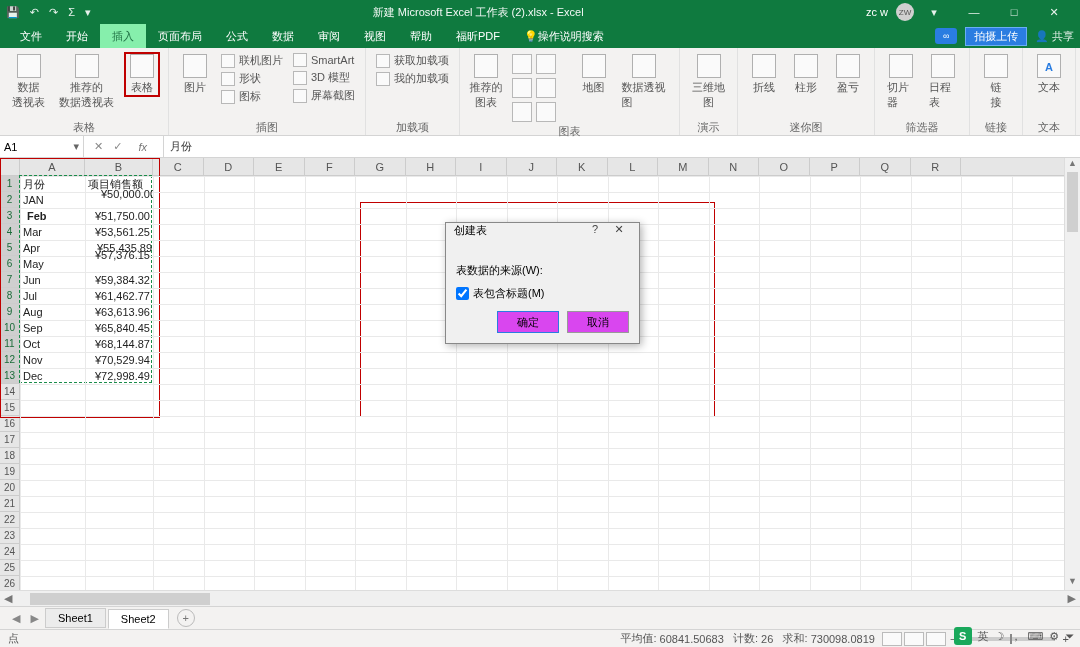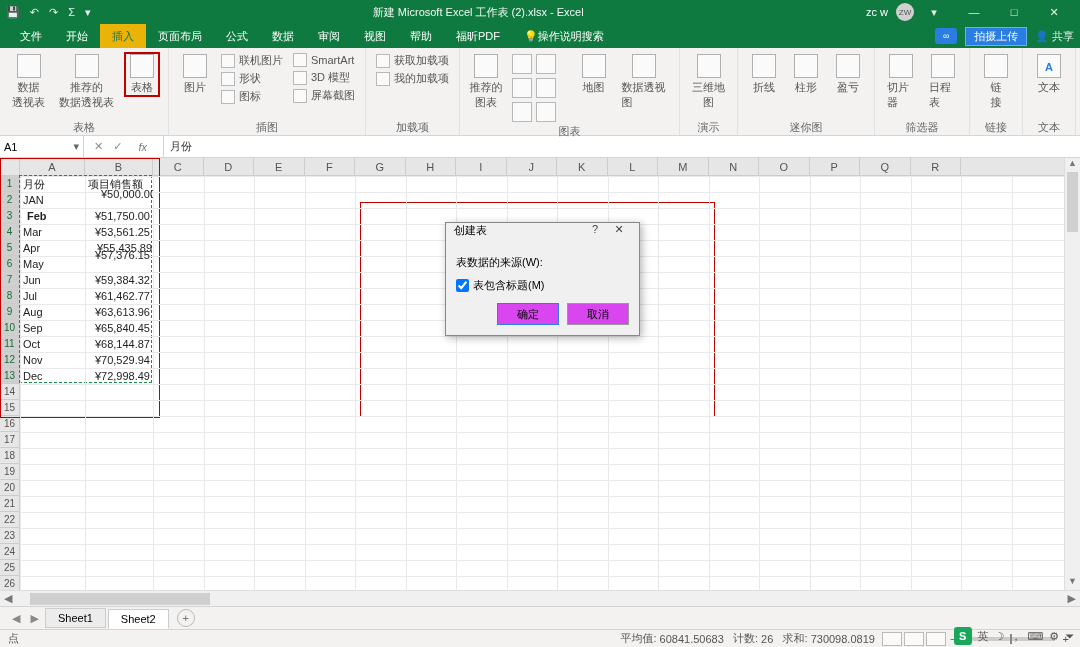--- a/index.html
+++ b/index.html
@@ -6,21 +6,21 @@
 body{width:1080px;height:647px;background:#fff;overflow:hidden;position:relative}
 .titlebar{height:24px;background:#0f7a3f;color:#fff;display:flex;align-items:center;padding:0 6px}
 .titlebar .qat{display:flex;gap:10px;align-items:center}
 .titlebar .qat span{opacity:.9}
 .titlebar .title{flex:1;text-align:center;opacity:.95}
 .titlebar .user{display:flex;align-items:center;gap:8px}
 .titlebar .avatar{width:18px;height:18px;border-radius:50%;background:#d0d0d0;color:#555;display:flex;align-items:center;justify-content:center;font-size:8px}
 .titlebar .wbtn{width:40px;text-align:center;opacity:.9}
 .tabs{height:24px;background:#0f7a3f;color:#fff;display:flex;align-items:stretch;padding-left:8px;position:relative}
 .tabs .tab{padding:0 12px;display:flex;align-items:center;cursor:pointer}
-.tabs .tab.active{background:#eab308;color:#217346}
+.tabs .tab.active{background:#86efac;color:#217346}
 .tabs .right{position:absolute;right:6px;top:0;height:24px;display:flex;align-items:center;gap:8px}
 .tabs .wps-logo{width:22px;height:16px;background:#2a7de1;border-radius:3px;color:#fff;display:flex;align-items:center;justify-content:center;font-size:9px}
 .tabs .upload{background:#2a7de1;color:#fff;padding:1px 8px;border:1px solid #6aaef5;cursor:pointer}
 .tabs .share{opacity:.85}
 .ribbon{height:88px;background:#f3f2f1;border-bottom:1px solid #d4d4d4;display:flex}
 .rgroup{border-right:1px solid #e1e1e1;padding:2px 8px 0;display:flex;flex-direction:column;align-items:center}
 .rgroup .items{flex:1;display:flex;gap:6px;align-items:flex-start;padding-top:2px}
 .rgroup .glabel{font-size:11px;color:#666;height:16px;display:flex;align-items:center}
 .bigbtn{display:flex;flex-direction:column;align-items:center;gap:2px;padding:2px 4px;color:#555;cursor:pointer;min-width:36px}
 .bigbtn .ico{width:24px;height:24px;border:1px solid #b0b0b0;background:#fafafa}
@@ -66,21 +66,21 @@
 .statusbar{height:18px;background:#f3f2f1;border-top:1px solid #d4d4d4;display:flex;align-items:center;padding:0 8px;color:#555;font-size:11px}
 .statusbar .spacer{flex:1}
 .statusbar .viewbtn{width:20px;height:14px;border:1px solid #bbb;margin:0 1px;background:#fafafa}
 .statusbar .zoom{width:90px;height:4px;background:#ccc;margin:0 8px;position:relative}
 .statusbar .zoom::after{content:"";position:absolute;left:50%;top:-3px;width:2px;height:10px;background:#888}
 .dialog{position:absolute;left:445px;top:222px;width:195px;background:#f0f0f0;border:1px solid #888;box-shadow:2px 2px 8px rgba(0,0,0,.3);z-index:50}
 .dialog .dtitle{height:26px;display:flex;align-items:flex-start;padding:0 8px;font-size:12px}
 .dialog .dtitle .sp{flex:1}
 .dialog .dtitle .dbtn{width:24px;text-align:center;color:#444;cursor:pointer}
 .dialog .body{padding:4px 10px 10px}
-.dialog .lbl{margin:2px 0 4px}
+.dialog .lbl{margin:10px 0 4px}
 .dialog .inpwrap{display:flex;border:1px solid #888;background:#fff}
 .dialog .inpwrap input{flex:1;border:none;padding:2px 4px;outline:none;background:#cde6f7}
 .dialog .inpwrap .pick{width:18px;border-left:1px solid #888;text-align:center;font-weight:bold}
 .dialog .chk{margin:8px 0 10px;display:flex;align-items:center;gap:4px}
 .dialog .btns{display:flex;justify-content:flex-end;gap:8px}
 .dialog .btns button{width:62px;height:22px;background:#d946ef;border:1px solid #999;cursor:pointer}
 .dialog .btns button.primary{border:1.5px solid #2a7de1}
 .ime{position:absolute;right:6px;bottom:2px;display:flex;gap:6px;align-items:center;color:#555;z-index:60;font-size:12px}
 .ime .s{width:18px;height:18px;background:#19a85b;color:#fff;border-radius:3px;text-align:center;line-height:18px;font-weight:bold}
 </style>

